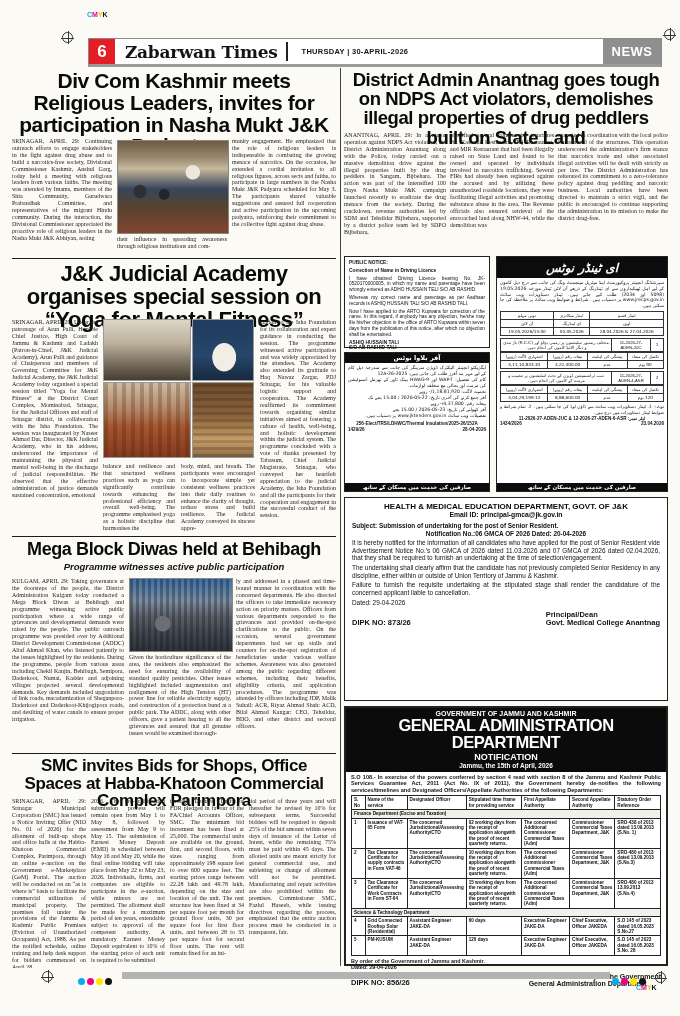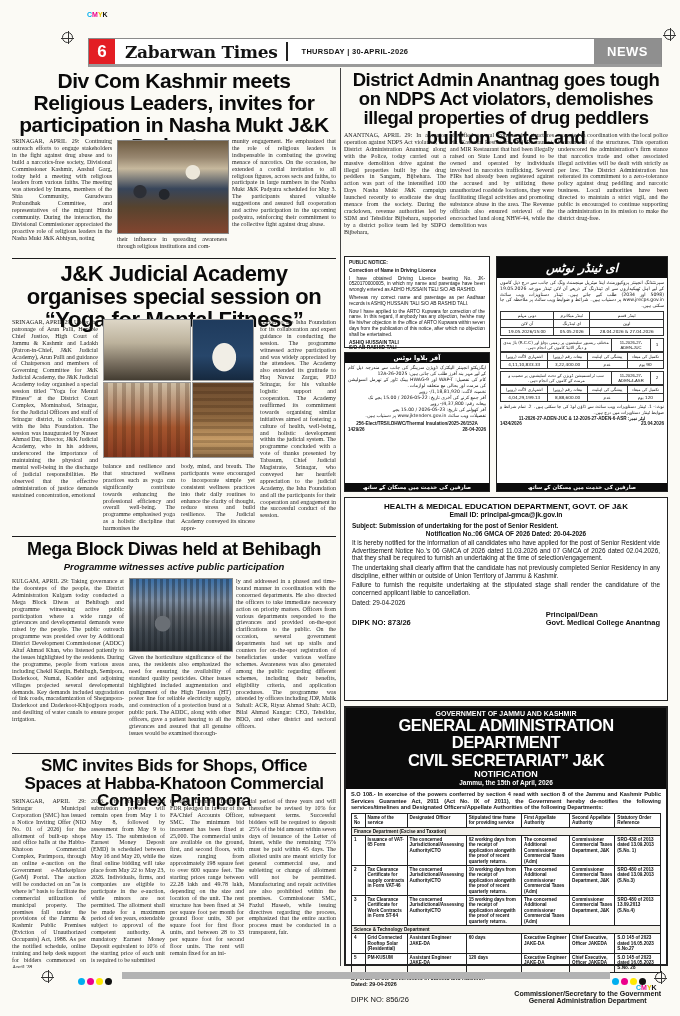--- a/index.html
+++ b/index.html
@@ -9,21 +9,21 @@
   
   .masthead{display:flex;align-items:stretch;border:1px solid #8a8a8a;border-bottom:3px solid #9a9a9a;background:#fff;}
   .pgnum{background:#e31e24;color:#fff;font-family:"Liberation Sans",sans-serif;font-weight:bold;
          font-size:17px;width:26px;display:flex;align-items:center;justify-content:center;}
   .mast-title{font-family:"DejaVu Serif",serif;font-weight:bold;font-size:17px;display:flex;align-items:center;
               padding:0 8px 0 10px;letter-spacing:-0.3px;}
   .mast-sep{width:2px;background:#222;margin:3px 0;}
   .mast-date{font-family:"Liberation Sans",sans-serif;font-weight:bold;font-size:7.5px;display:flex;align-items:center;
              padding-left:14px;letter-spacing:.3px;flex:1;}
   .news-badge{background:#8f8f8f;color:#fff;font-family:"Liberation Sans",sans-serif;font-weight:bold;
-              font-size:13px;display:flex;align-items:center;justify-content:center;width:67px;letter-spacing:.5px;}
+              font-size:13px;display:flex;align-items:center;justify-content:center;width:58px;letter-spacing:.5px;}
   
   .headline{font-family:"Liberation Sans",sans-serif;font-weight:700;text-align:center;line-height:1.04;
             letter-spacing:-0.4px;color:#0a0a0a;}
   .subhead{font-family:Liberation Sans, sans-serif;font-style:italic;font-weight:bold;text-align:center;color:#111;}
   .bodytxt{font-size:6px;line-height:6.9px;text-align:justify;overflow:hidden;color:#1c1c1c;}
   .rule{background:#1c1c1c;height:1px;}
   .vrule{background:#444;width:1px;}
   
   .photo{border:1px solid #888;}
   .ph-meeting{background:
@@ -261,21 +261,20 @@
         <div class="gmc-body" style="font-weight:bold;font-size:7.5px;">Principal/Dean</div>
         <div class="gmc-body" style="font-weight:bold;font-size:7.5px;">Govt. Medical College Anantnag</div>
       </div>
     </div>
   </div>
 
   <div class="abs nbox" style="left:344px;top:706px;width:324px;height:260px;border-width:2px;box-sizing:border-box;">
     <div class="gad-head" style="padding:2px 0 3px 0;">
       <div style="font-size:7px;font-weight:bold;">GOVERNMENT OF JAMMU AND KASHMIR</div>
       <div style="font-size:16.5px;font-weight:bold;letter-spacing:-0.5px;line-height:1.05;">GENERAL ADMINISTRATION DEPARTMENT</div>
-      <div style="font-size:16.5px;font-weight:bold;letter-spacing:-0.5px;line-height:1.05;">CIVIL SECRETARIAT” J&amp;K</div>
       <div style="font-size:9px;font-weight:bold;">NOTIFICATION</div>
       <div style="font-size:6.5px;font-weight:bold;">Jammu, the 15th of April, 2026</div>
     </div>
     <div style="padding:2px 5px;">
       <div style="font-family:'Liberation Sans',sans-serif;font-size:5.6px;line-height:6.6px;font-weight:bold;text-align:justify;">S.O 108.- In exercise of the powers conferred by section 4 read with section 8 of the Jammu and Kashmir Public Services Guarantee Act, 2011 (Act No. IX of 2011), the Government hereby de-notifies the following services/timelines and Designated Officers/Appellate Authorities of the following Departments:</div>
       <table class="gad-table" style="margin-top:2px;">
         <tbody>
             <tr>
           <th style="width:4.5%;">S. No</th>
           <th style="width:14%;">Name of the service</th>
@@ -334,21 +333,21 @@
               <td>120 days</td>
               <td>Executive Engineer JAKE-DA</td>
               <td>Chief Executive, Officer JAKEDA</td>
               <td>S.O 145 of 2023 dated 16.05.2023 S.No. 28</td>
         </tr>
       </tbody>
         </table>
       <div style="font-family:'Liberation Sans',sans-serif;font-size:5.4px;font-weight:bold;margin-top:2px;">By order of the Government of Jammu and Kashmir.</div>
       <div style="font-family:'Liberation Sans',sans-serif;font-size:5.4px;font-weight:bold;">Dated: 29-04-2026</div>
       <div style="display:flex;justify-content:space-between;align-items:flex-end;margin-top:1px;">
-        <div style="font-family:'Liberation Sans',sans-serif;font-size:7.5px;font-weight:normal;margin-top:7px;">DIPK NO: 856/26</div>
+        <div style="font-family:'Liberation Sans',sans-serif;font-size:7.5px;font-weight:bold;margin-top:7px;">DIPK NO: 856/26</div>
         <div style="text-align:center;">
           <div style="font-family:'Liberation Sans',sans-serif;font-size:7px;font-weight:bold;">Commissioner/Secretary to the Government</div>
           <div style="font-family:'Liberation Sans',sans-serif;font-size:7px;font-weight:bold;">General Administration Department</div>
         </div>
       </div>
     </div>
   </div>
 
   <div class="reg" style="left:42px;top:971px;"></div>
   <div class="abs" style="left:78px;top:971px;">

